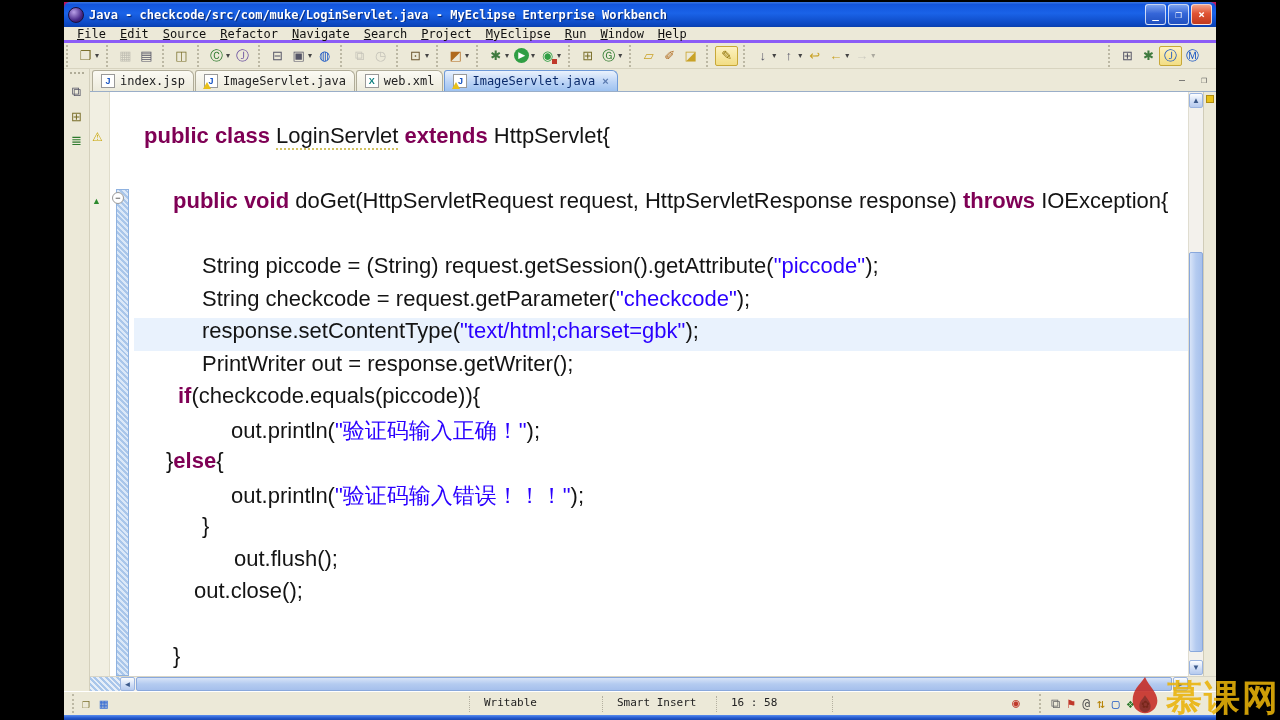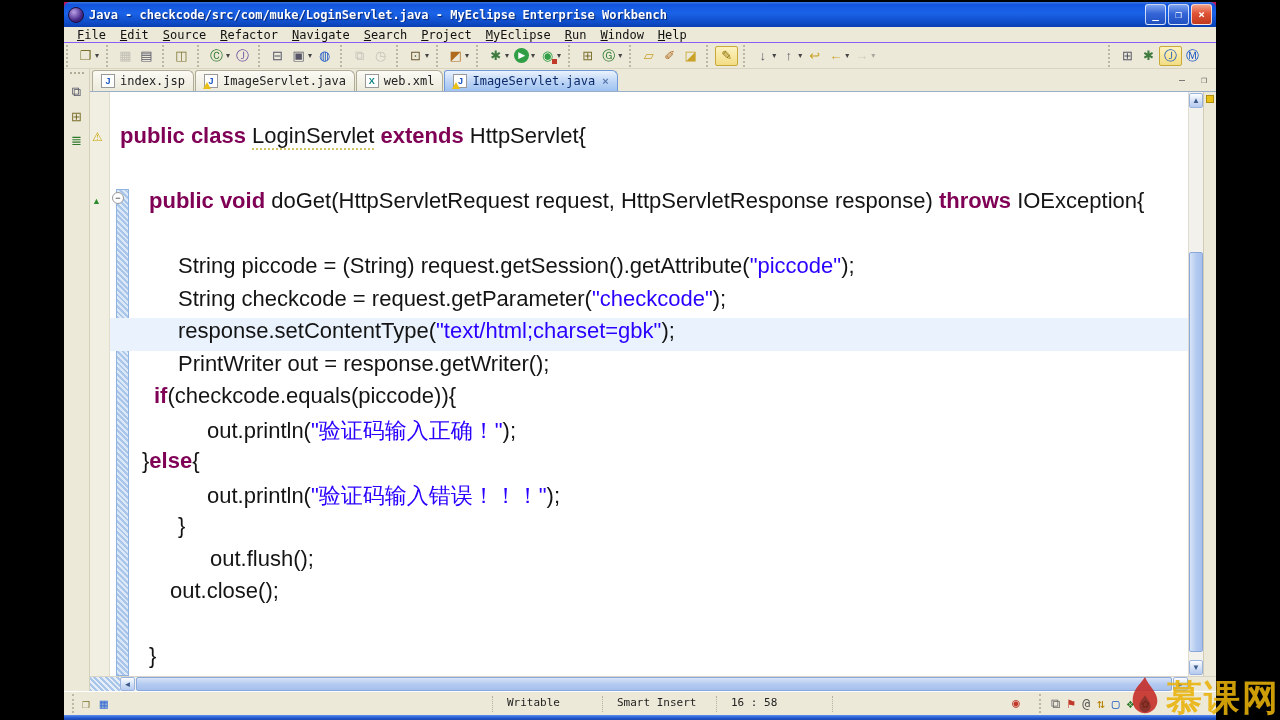--- a/index.html
+++ b/index.html
@@ -21,21 +21,21 @@
   #win-title { color:#fff; font:bold 12px "DejaVu Sans Mono", monospace;
     text-shadow:1px 1px 1px #04246e; white-space:nowrap; overflow:hidden; flex:1;}
   .winbtn { width:21px; height:21px; margin-left:2px; border-radius:3px; flex:0 0 21px;
     border:1px solid rgba(255,255,255,.75); color:#fff; font:bold 11px "DejaVu Sans Mono",monospace;
     display:flex; align-items:center; justify-content:center;
     background:linear-gradient(180deg,#7da2ee 0%,#3566d8 45%,#2050c0 100%); }
   .winbtn.close { background:linear-gradient(180deg,#f0a088 0%,#e05335 45%,#c03a1e 100%); }
 
   
   #menubar { height:16px; flex:0 0 16px; background:#ece9d8; display:flex; align-items:center;
-    padding-left:6px; border-bottom:1px solid #8b5cf6;}
+    padding-left:6px; border-bottom:3px solid #8b5cf6;}
   .menu-item { display:inline-block; padding:0 7px; font:12px "DejaVu Sans Mono",monospace;
     color:#111; cursor:default; }
   .menu-item::first-letter { text-decoration:underline; }
 
   
   #toolbar { height:26px; flex:0 0 26px; background:#ece9d8; display:flex; align-items:center;
     border-bottom:1px solid #d8d4c0; padding:0 2px; }
   #toolbar-left { display:flex; align-items:center; flex:1; min-width:0; overflow:hidden;}
   #toolbar-right { display:flex; align-items:center; padding-right:6px;}
   .tb-group { display:flex; align-items:center; padding:0 5px 0 7px; height:22px;
@@ -85,21 +85,21 @@
   #warn-marker { position:absolute; left:2px; top:38px; font-size:12px; color:#c8a400; }
   #arrow-marker { position:absolute; left:2px; top:104px; font-size:9px; color:#2d8a2d; }
   #range-strip { position:absolute; left:26px; top:97px; bottom:0; width:13px;
     background:repeating-linear-gradient(45deg,#a9c6ea 0 2px,#dbe8f8 2px 4px);
     border:1px solid #8fb2e0; }
   #fold-marker { position:absolute; left:22px; top:100px; width:12px; height:12px; background:#fff;
     border:1px solid #999; border-radius:50%; color:#666; font:bold 9px "Liberation Sans",sans-serif;
     display:flex; align-items:center; justify-content:center; z-index:3;}
   #code-area { flex:1; min-width:0; overflow:hidden; padding-top:31px; position:relative; cursor:text;}
   .code-line { height:32.5px; line-height:32.5px; white-space:pre;
-    font:22px "Liberation Sans",sans-serif; color:#141414; }
+    font:22px "Liberation Sans",sans-serif; color:#141414;margin-left:24px; }
   .code-line.hl { background:#e9f2fd; }
   .c-k { color:#7f0055; font-weight:bold; }
   .c-s { color:#2a00ff; }
   .c-p { color:#141414; }
   .c-u { color:#141414; border-bottom:2px dotted #d2c261; }
 
   
   .sb-btn { background:linear-gradient(180deg,#fdfeff,#cedcf5 60%,#b6caee);
     border:1px solid #9ab4e0; border-radius:2px; color:#3c5a8c; font-size:8px;
     display:flex; align-items:center; justify-content:center; }
@@ -124,21 +124,21 @@
   #hs-corner2 { width:28px; height:100%; flex:0 0 28px; background:#ece9d8;}
 
   
   #statusbar { height:24px; flex:0 0 24px; background:#ece9d8; border-top:1px solid #fff;
     position:relative; font:11px "DejaVu Sans Mono",monospace; color:#222; }
   #status-left { position:absolute; left:8px; top:2px; display:flex; align-items:center; gap:10px;
     border-left:2px dotted #bcb8a4; padding-left:8px; height:19px;}
   .st-ico { font-size:13px; }
   .st-field { position:absolute; top:4px; text-align:left; border-left:1px dotted #b4b0a0;
     padding-left:14px; height:16px; }
-  #st-writable { left:428px; width:105px; }
+  #st-writable { left:405px; width:105px; }
   #st-insert { left:538px; width:115px; }
   #st-pos { left:652px; width:90px; }
   #st-sep-end { position:absolute; left:768px; top:4px; height:16px; border-left:1px dotted #b4b0a0;}
   #st-error { position:absolute; left:948px; top:3px; font-size:13px; }
   #status-tray { position:absolute; left:975px; top:2px; display:flex; align-items:center; gap:7px;
     border-left:2px dotted #bcb8a4; padding-left:10px; height:19px; }
 
   #bottom-border { height:5px; flex:0 0 5px;
     background:linear-gradient(180deg,#5a8ef0,#2257cc 60%,#1a48b0); }
 

